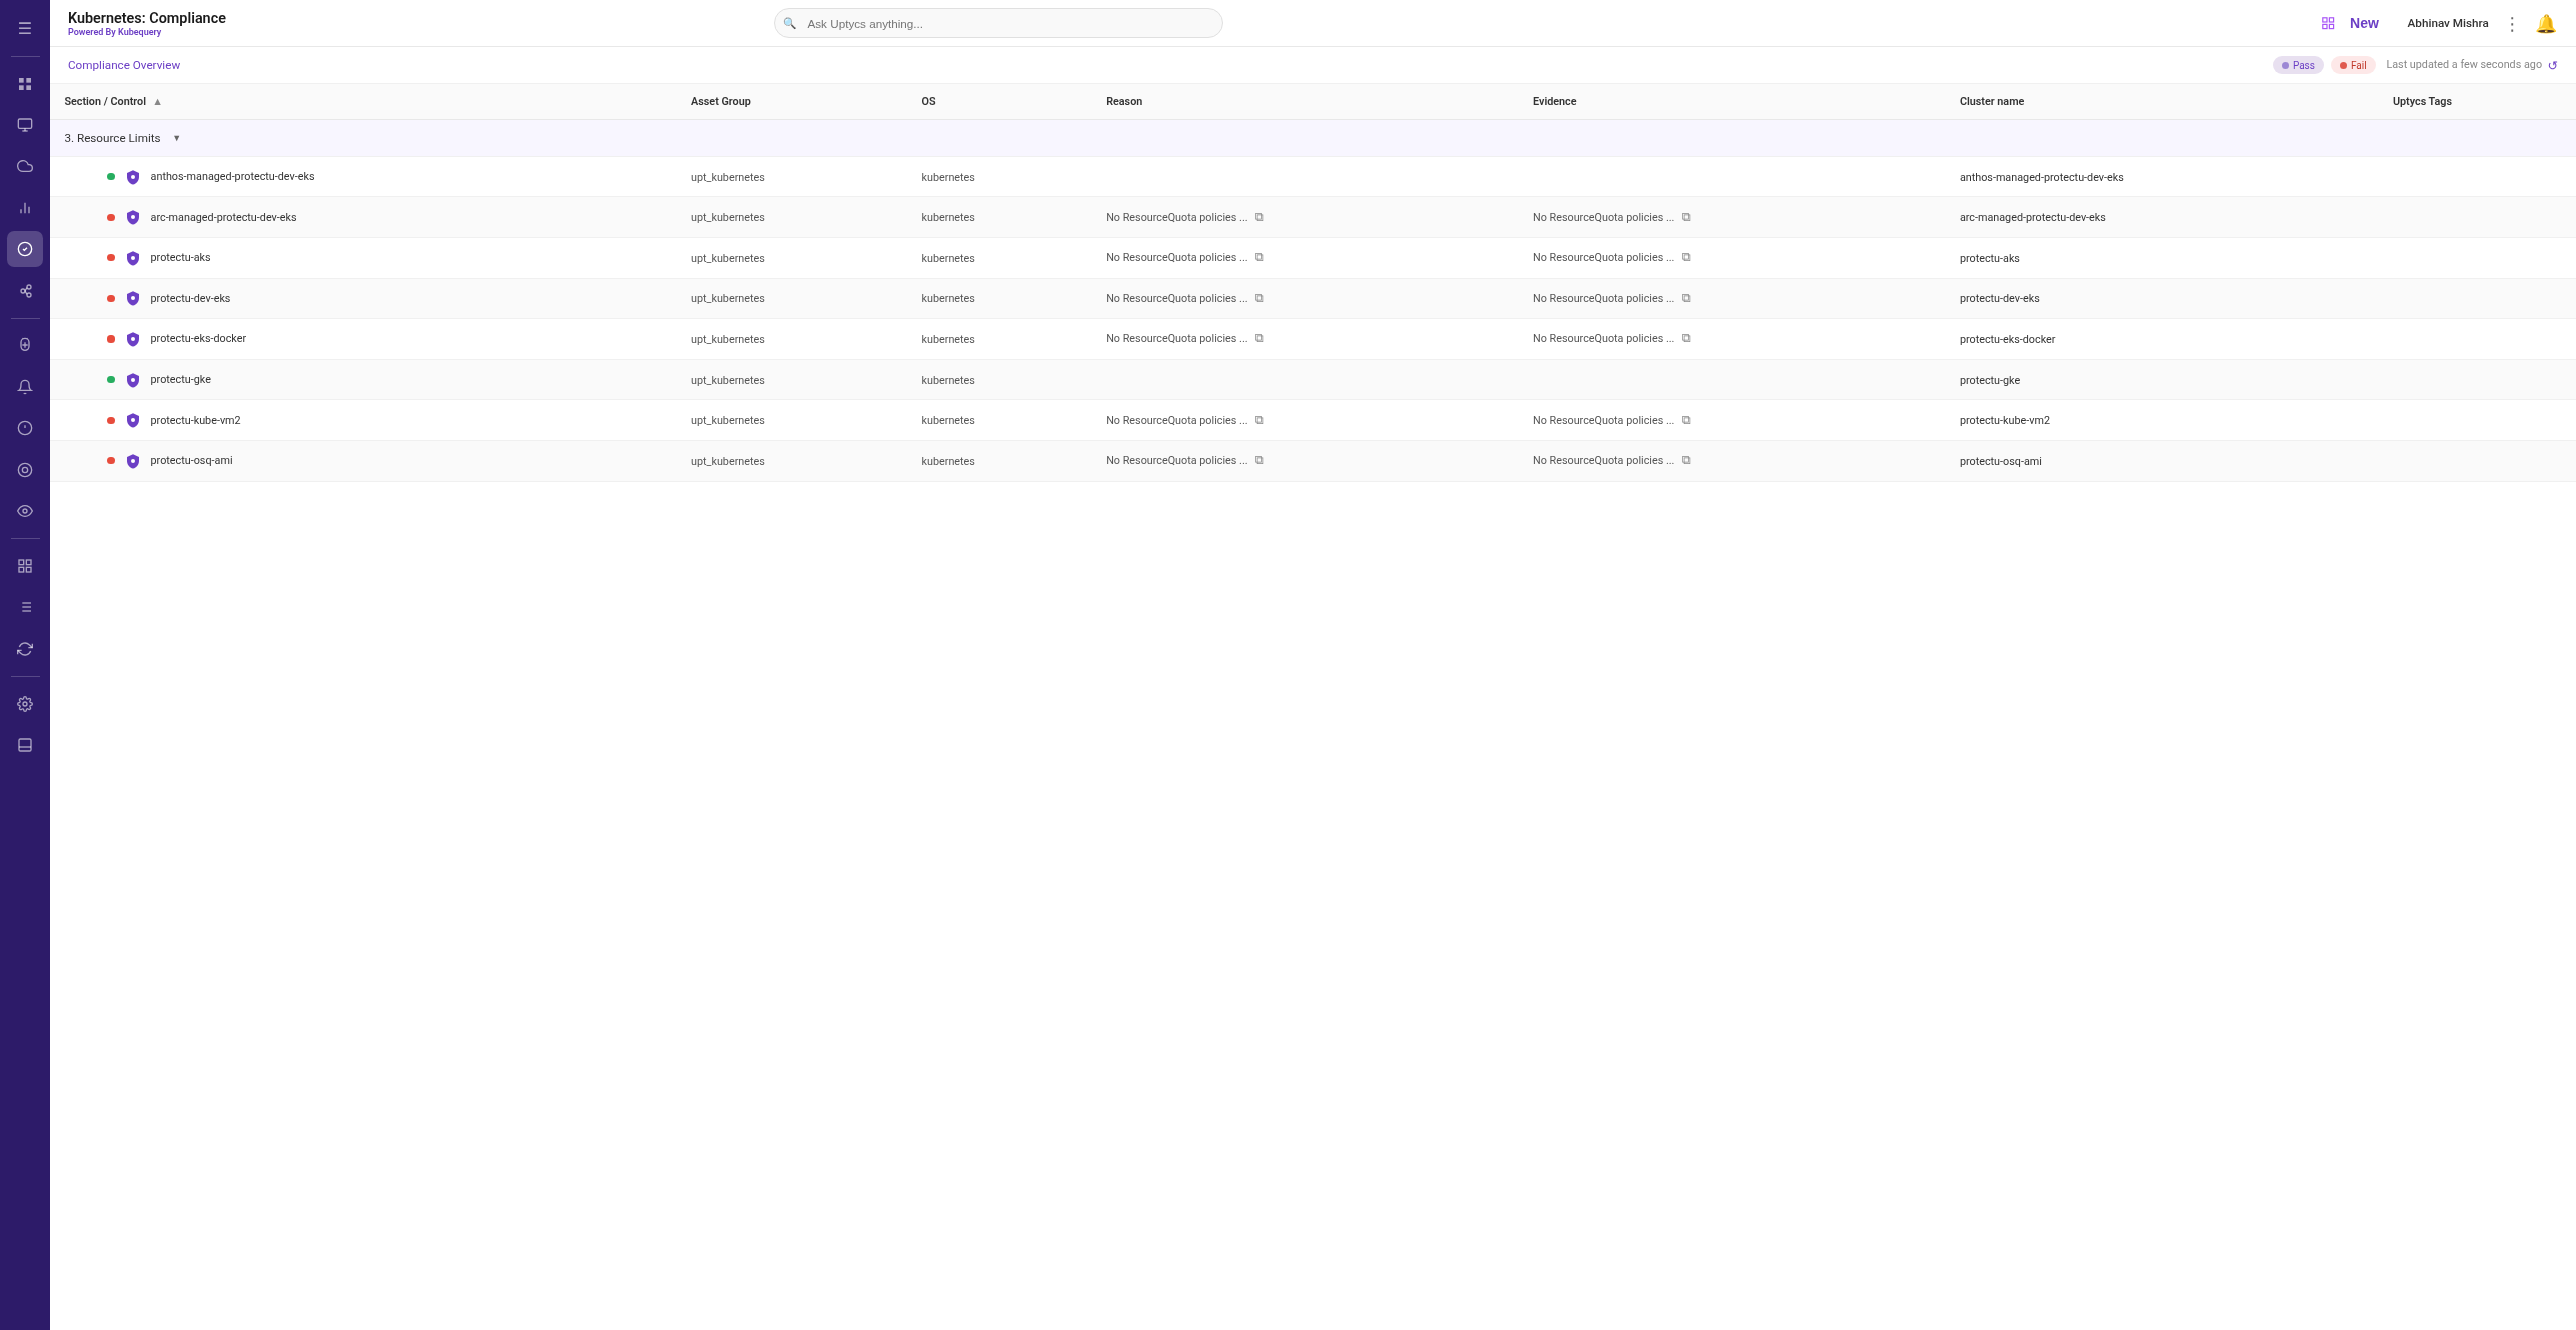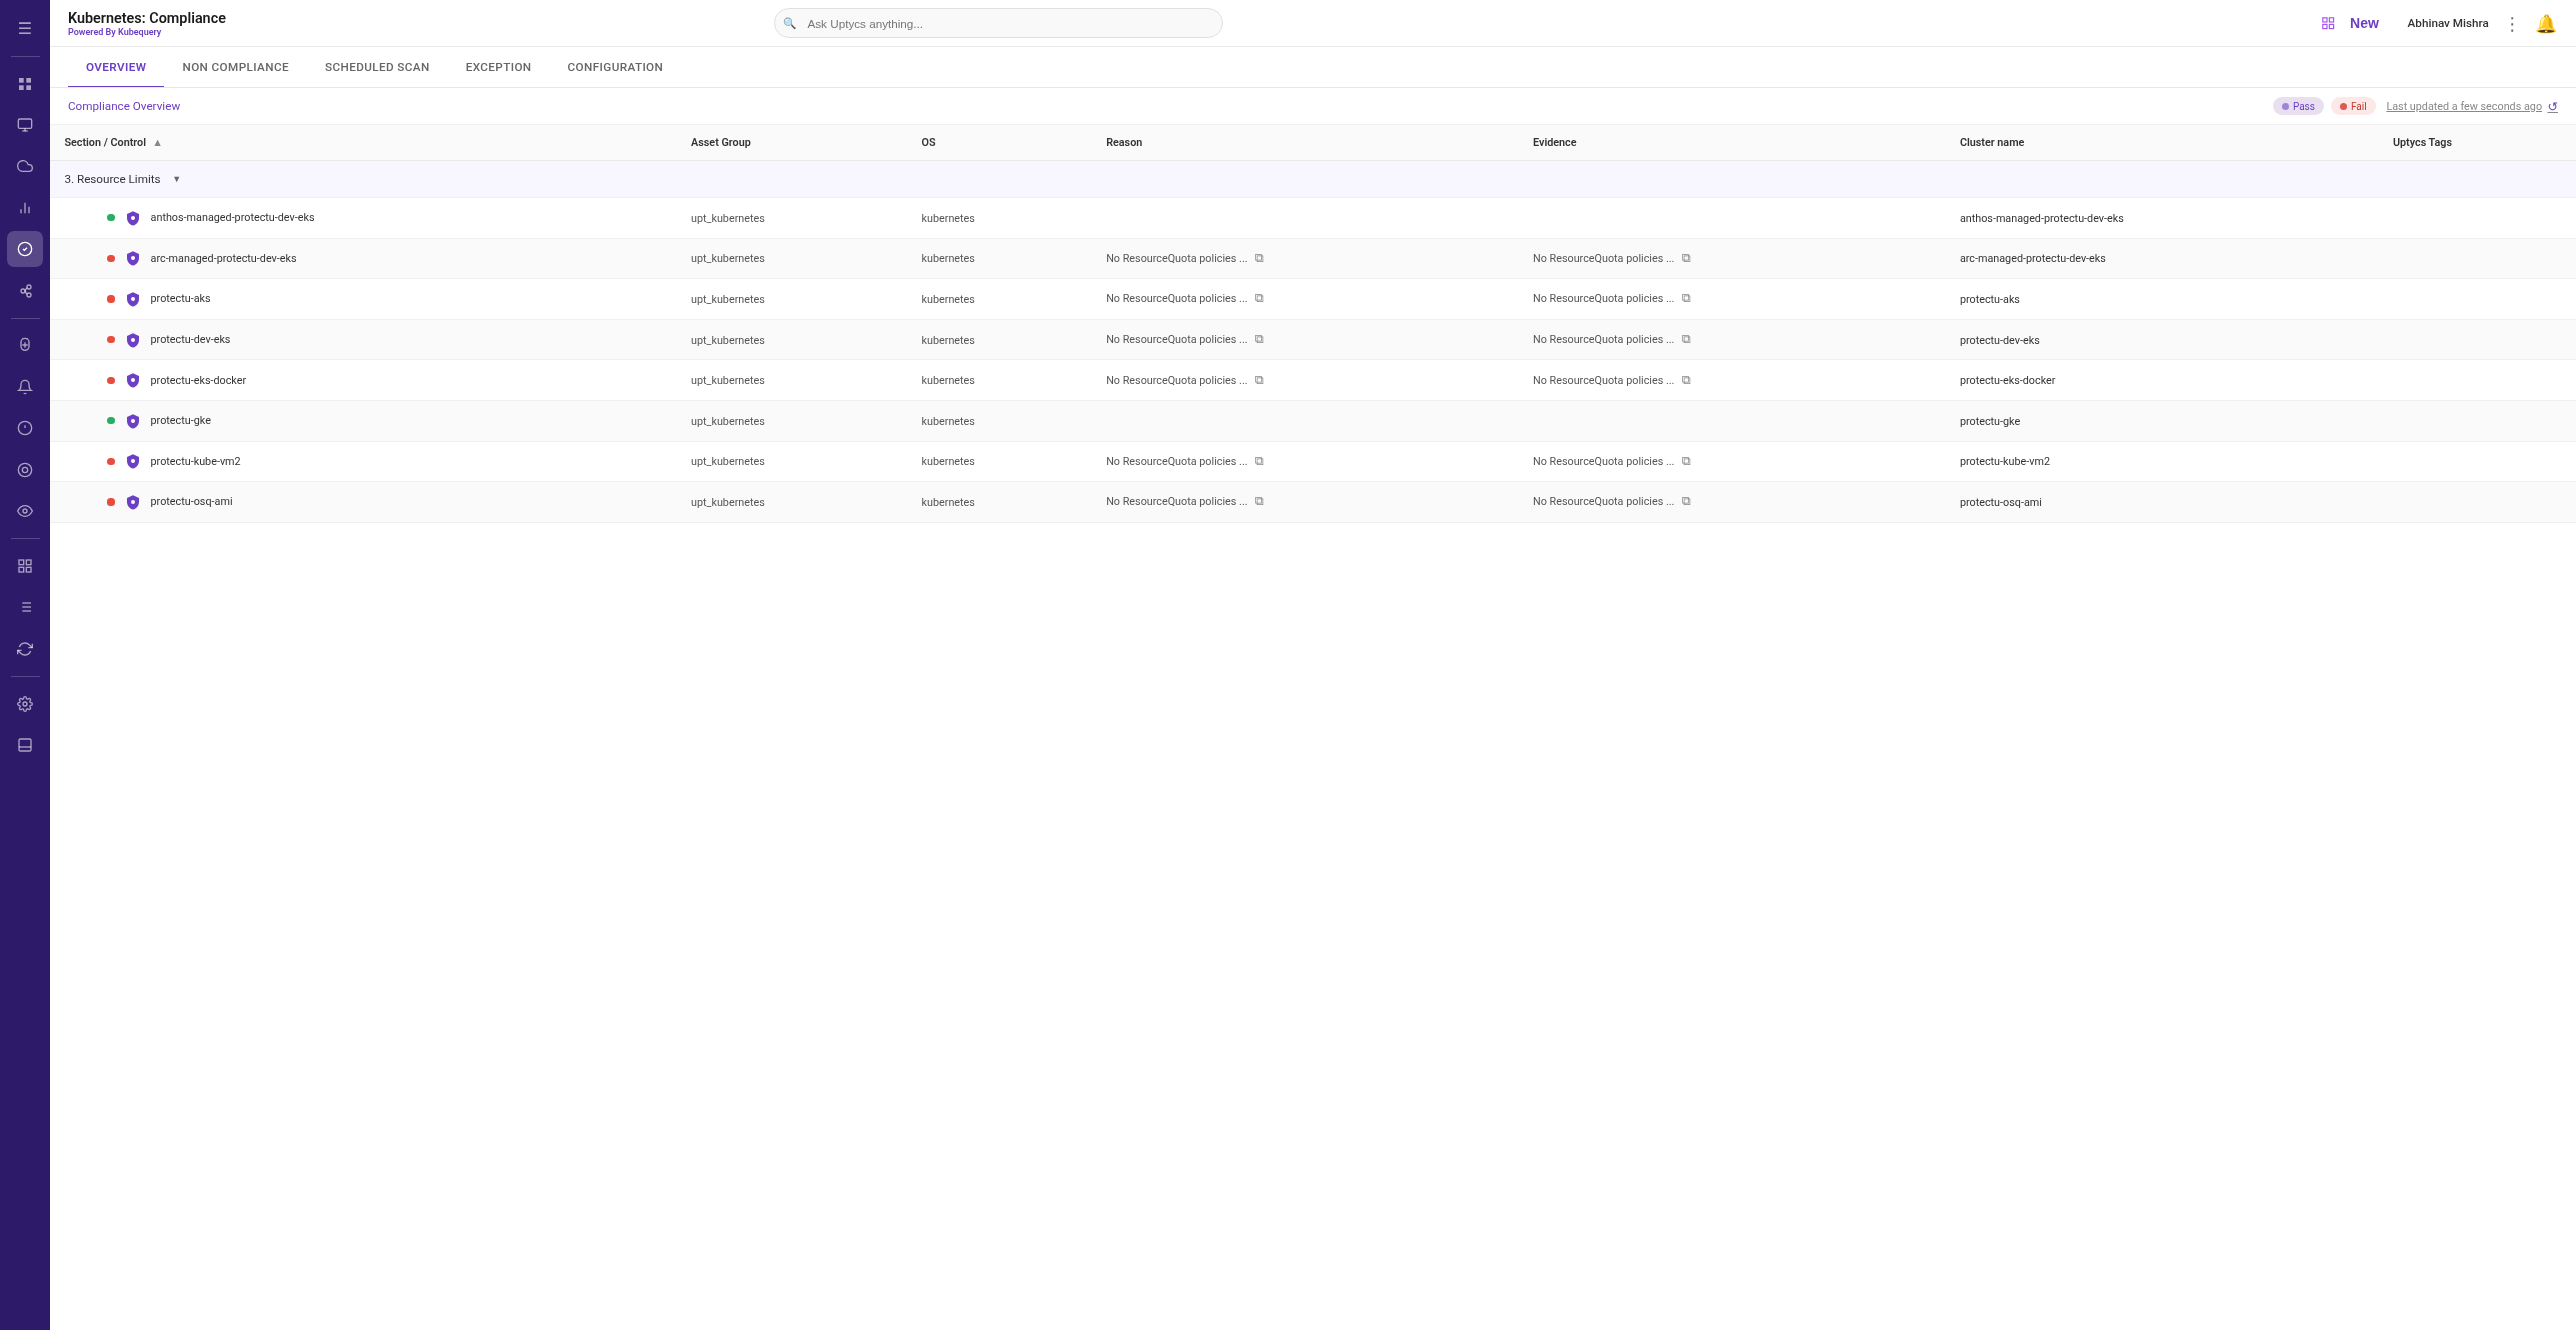--- a/index.html
+++ b/index.html
@@ -189,23 +189,21 @@
       color: #6c3fc5;
     }
     .filter-pill.red {
       background: #fde8e8;
       color: #c0392b;
     }
     .last-updated {
       font-size: 10.8px;
       color: #888;
       display: flex;
-      align-items: center;
       gap: 5.4px;
-      text-decoration: underline;
     }
     .refresh-icon {
       color: #6c3fc5;
       cursor: pointer;
       font-size: 12.6px;
     }
 
     
     .table-container {
       flex: 1;
@@ -493,27 +491,20 @@
             <rect x="3" y="14" width="7" height="7"></rect>
           </svg>
         <span>New</span>
       </button>
       <span class="user-name">Abhinav Mishra</span>
       <span class="topbar-dots">⋮</span>
       <span class="bell-icon">🔔</span>
     </div>
   </header>
 
-  <nav class="tabs">
-    <div class="tab active">OVERVIEW</div>
-    <div class="tab">NON COMPLIANCE</div>
-    <div class="tab">SCHEDULED SCAN</div>
-    <div class="tab">EXCEPTION</div>
-    <div class="tab">CONFIGURATION</div>
-  </nav>
 
   <div class="breadcrumb-bar">
     <a class="breadcrumb-link">Compliance Overview</a>
     <div class="filter-actions">
       <div class="filter-pills">
         <div class="filter-pill grey">
           <span style="width:7.2px;height:7.2px;border-radius:50%;background:#9c87d4;display:inline-block"></span>
           <span>Pass</span>
         </div>
         <div class="filter-pill red">

